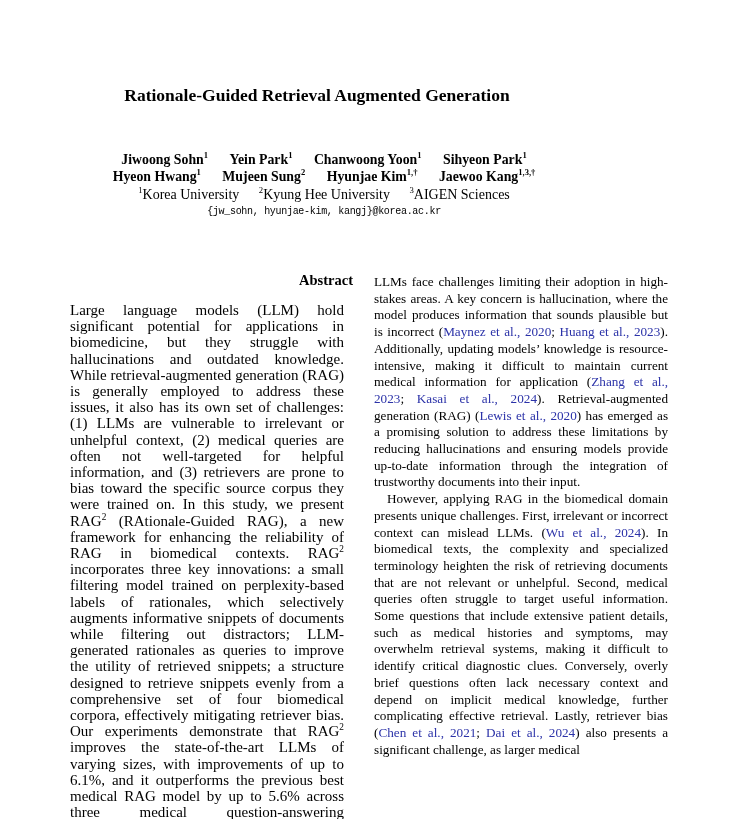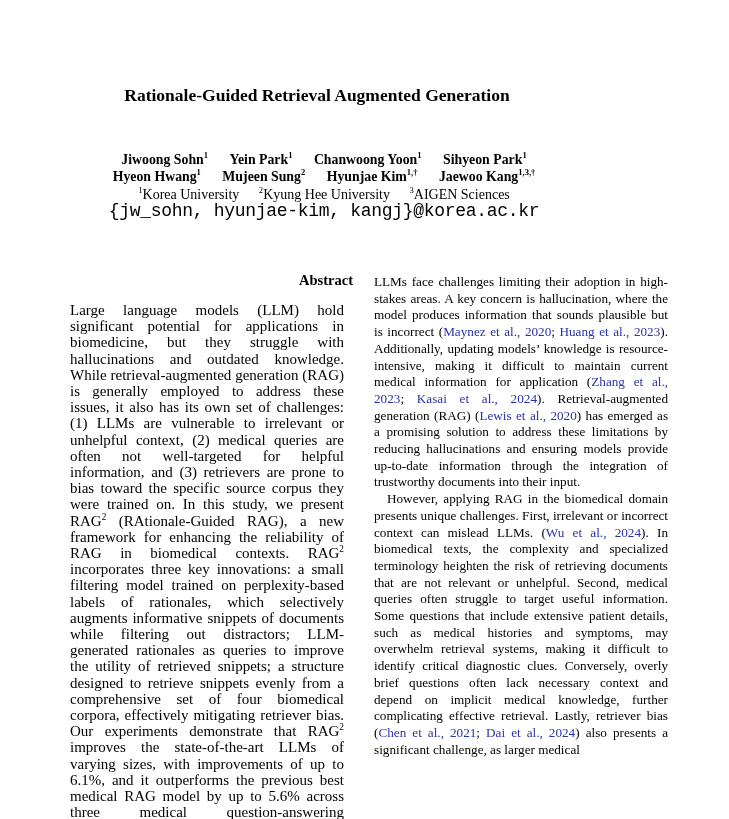--- a/index.html
+++ b/index.html
@@ -13,21 +13,21 @@
     position:absolute;top:84px;left:0;width:634px;margin:0;
     text-align:center;font-size:17.5px;line-height:22.5px;font-weight:bold;
   }
   .tl{display:block;}
   .authors{position:absolute;top:151px;left:0;width:648px;text-align:center;}
   .author-row{font-size:13.8px;line-height:17.3px;font-weight:bold;}
   .author{margin:0 9px;white-space:nowrap;}
   .affil-row{font-size:14px;line-height:17.3px;font-weight:normal;}
   .affil{margin:0 8px;white-space:nowrap;}
   .email{
-    font-family:"Liberation Mono",monospace;font-size:18px;line-height:17.3px;
+    font-family:"Liberation Mono",monospace;font-size:10px;line-height:17.3px;
     letter-spacing:-0.3px;
   }
   sup{font-size:0.62em;vertical-align:super;line-height:0;}
   .col{position:absolute;text-align:justify;}
   .col-left{left:61px;top:270px;width:292px;}
   .col-right{left:374px;top:274px;width:294px;font-size:13.2px;line-height:16.7px;}
   .abs-head{text-align:right;font-weight:bold;font-size:14.5px;margin:2px 0 13px 0;}
   .abs-body{margin:0 9px;font-size:15px;line-height:16.2px;}
   .para{margin:0;}
   .para.indent{text-indent:13px;}

